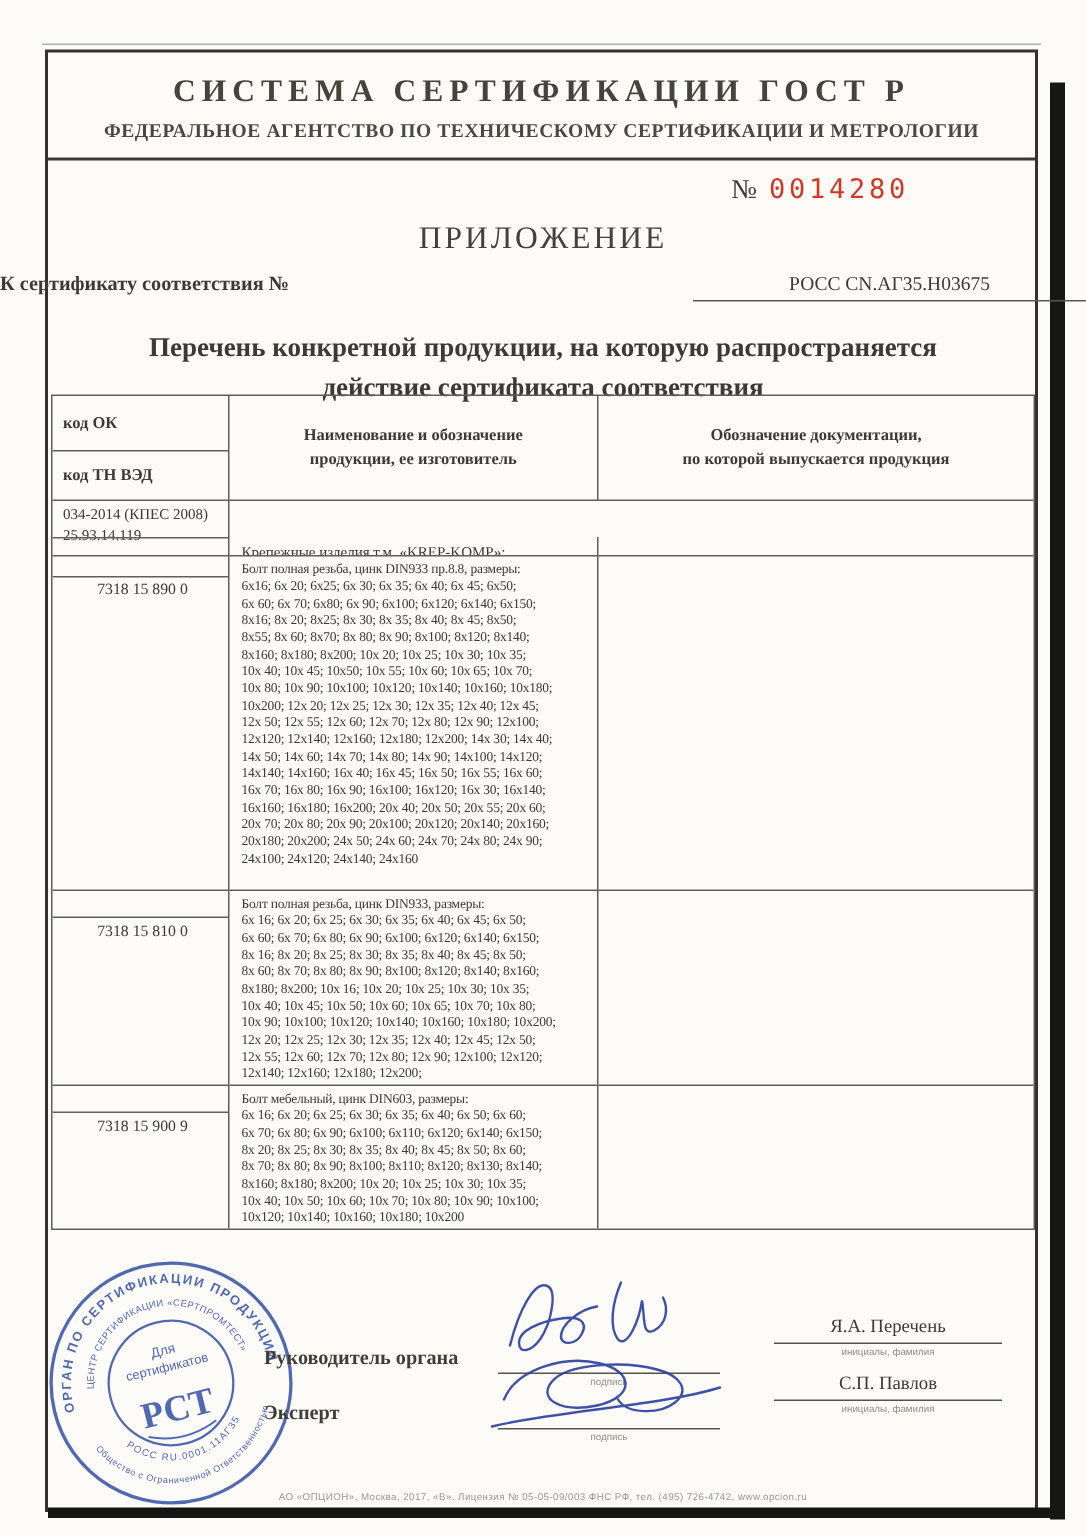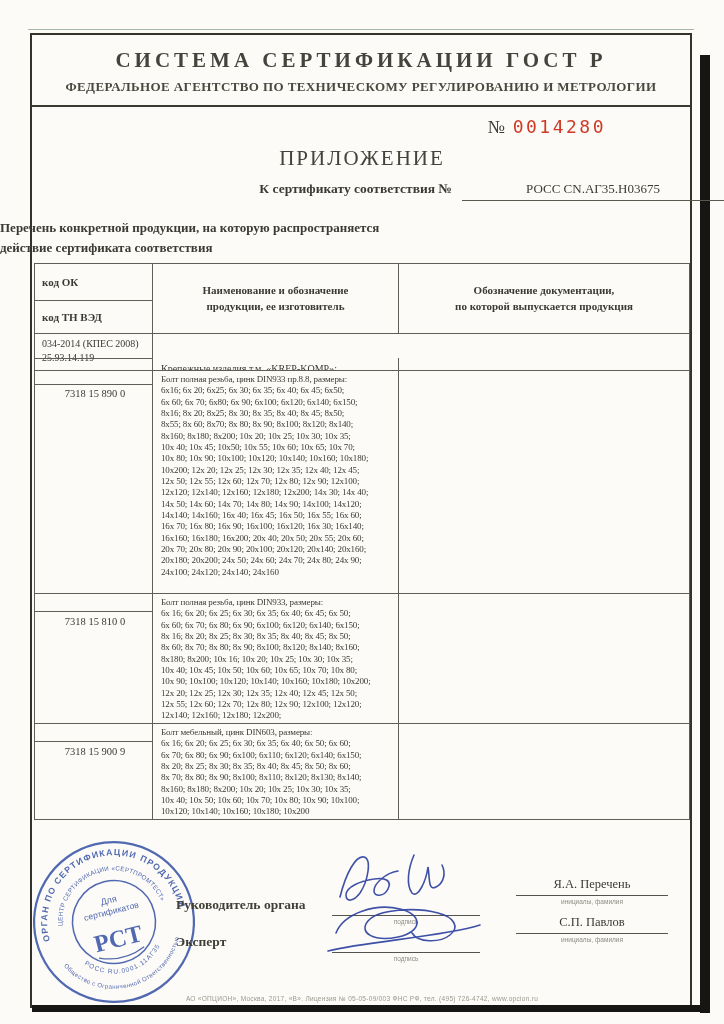--- a/index.html
+++ b/index.html
@@ -18,26 +18,26 @@
        border-bottom:2px solid #3a3a33;text-align:center;padding-top:13px;}
   .sys-title{font-size:21px;font-weight:bold;letter-spacing:4px;color:#45443c;}
   .agency{font-size:13px;font-weight:bold;letter-spacing:.4px;color:#4a493f;margin-top:6px;}
 
   .numrow{position:absolute;top:116px;right:118px;display:flex;align-items:baseline;gap:8px;}
   .numsign{font-size:18px;color:#3e3d35;}
   .numval{font-family:"DejaVu Sans Mono",monospace;font-size:18px;letter-spacing:2.5px;color:var(--red);}
 
   .apdx{position:absolute;left:0;right:0;top:146px;text-align:center;font-size:21px;
         font-weight:normal;letter-spacing:2px;color:#44433b;}
-  .certrow{position:absolute;left:0;right:0;top:181px;display:flex;justify-content:flex-end;
+  .certrow{position:absolute;left:0;right:0;top:181px;display:flex;justify-content:space-between;
            align-items:baseline;gap:10px;}
   .certlabel{font-size:13.5px;font-weight:600;}
   .certnum{font-size:13px;min-width:246px;text-align:center;border-bottom:1px solid #5a5950;
            padding:0 8px 3px;}
-  .subtitle{position:absolute;left:0;right:0;top:218px;text-align:left;font-size:13px;
+  .subtitle{position:absolute;left:0;right:0;top:218px;text-align:center;font-size:18px;
             font-weight:bold;line-height:1.5;}
 
   .pre{white-space:pre-line;}
 
   .table{position:absolute;left:34px;top:263px;width:656px;box-sizing:border-box;
          border:1.5px solid var(--line);}
   .trow{display:grid;grid-template-columns:118px 246px 1fr;}
   .cell{position:relative;border-right:1px solid var(--line);box-sizing:border-box;overflow:hidden;}
   .c3{border-right:none;}
   .thead{height:70px;}
@@ -81,21 +81,21 @@
 <body>
 
 <div class="sheet">
   <div class="topline"></div>
   <div class="frame"></div>
   <div class="edge-right"></div>
   <div class="edge-bottom"></div>
 
   <div class="hdr">
     <div class="sys-title">СИСТЕМА СЕРТИФИКАЦИИ ГОСТ Р</div>
-    <div class="agency">ФЕДЕРАЛЬНОЕ АГЕНТСТВО ПО ТЕХНИЧЕСКОМУ РЕГУЛИРОВАНИЮ И МЕТРОЛОГИИ</div>
+    <div class="agency">ФЕДЕРАЛЬНОЕ АГЕНТСТВО ПО ТЕХНИЧЕСКОМУ СЕРТИФИКАЦИИ И МЕТРОЛОГИИ</div>
   </div>
 
   <div class="numrow">
     <span class="numsign">№</span>
     <span class="numval">0014280</span>
   </div>
 
   <div class="apdx">ПРИЛОЖЕНИЕ</div>
 
   <div class="certrow">

